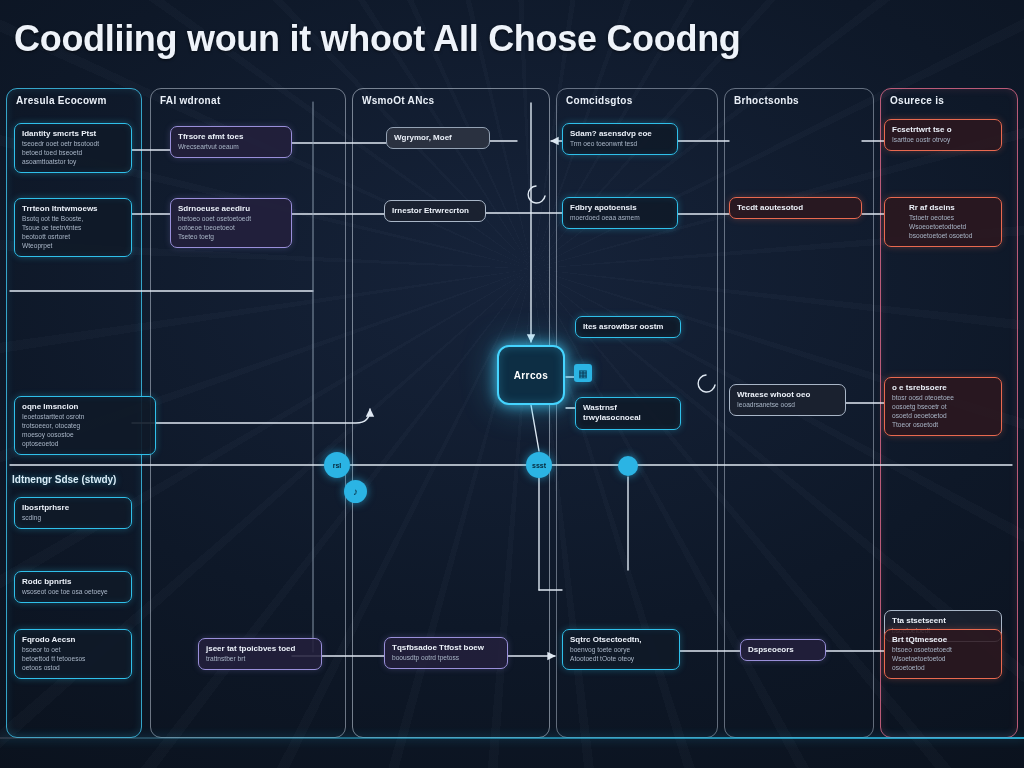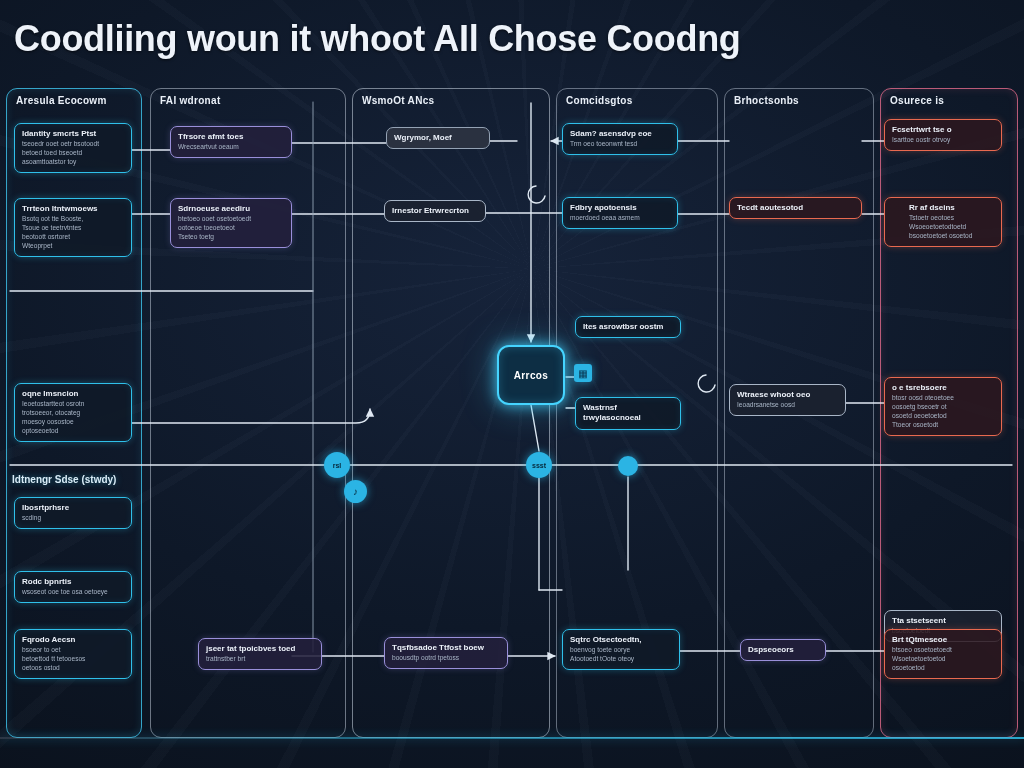--- a/index.html
+++ b/index.html
@@ -139,21 +139,21 @@
 betoed toed bseoetd
 asoamttoatstor toy</div>
   </div>
   <div class="node cyan" style="left:14px;top:198px;width:118px;">
     <div class="nt">Trrteon Itntwmoews</div>
     <div class="nb">Bsotq oot tte Booste,
 Tsoue oe teetrvtntes
 beotoott osrtoret
 Wteoprpet</div>
   </div>
-  <div class="node cyan" style="left:14px;top:383px;width:118px;">
+  <div class="node cyan" style="left:14px;top:396px;width:142px;">
     <div class="nt">oqne Imsncion</div>
     <div class="nb">Ieoetostartteot osrotn
 trotsoeeor, otocateg
 moesoy oosostoe
 optoseoetod</div>
   </div>
   <div class="section-label" style="left:12px;top:474px;">Idtnengr Sdse (stwdy)</div>
   <div class="node cyan" style="left:14px;top:497px;width:118px;">
     <div class="nt">Ibosrtprhsre</div>
     <div class="nb">scding</div>

